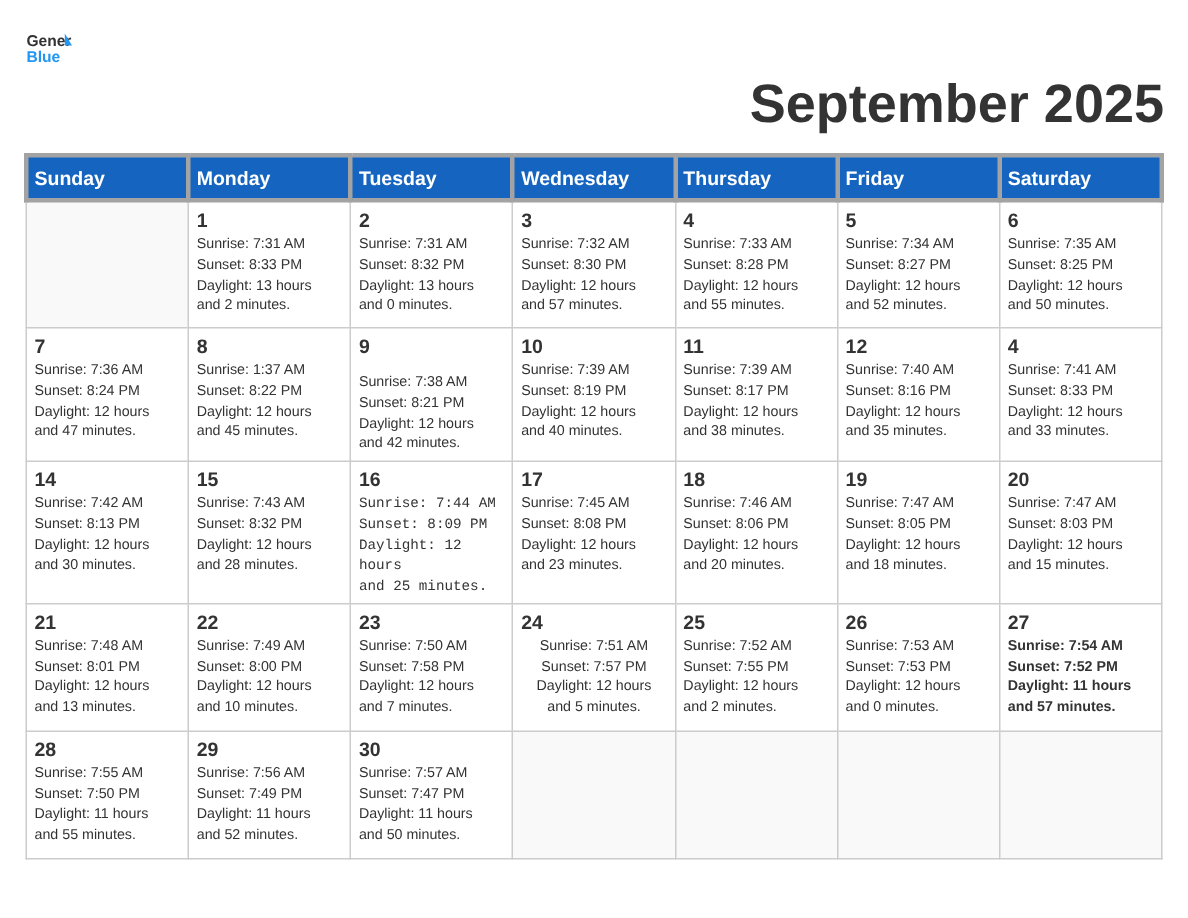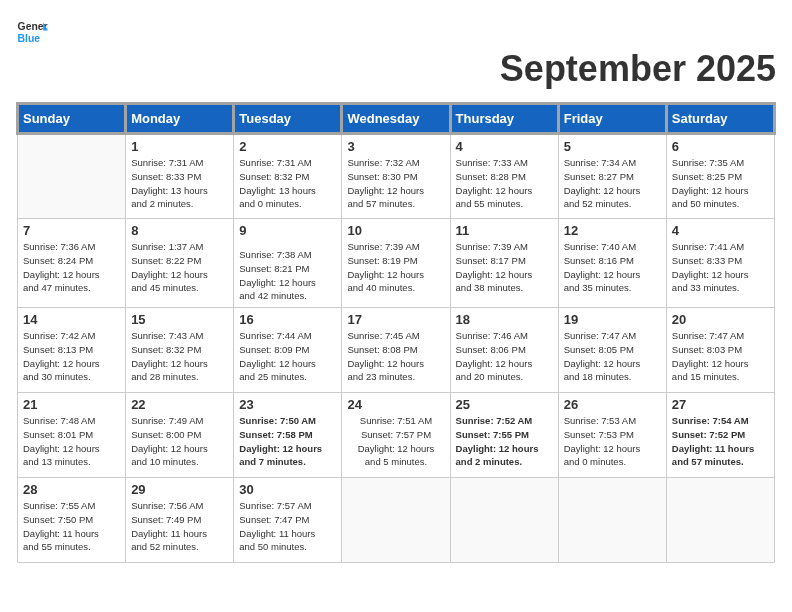--- a/index.html
+++ b/index.html
@@ -213,21 +213,21 @@
         </td>
         <td>
           <span class="day-num">15</span>
           <div class="day-info" style="white-space: pre-line;">Sunrise: 7:43 AM
 Sunset: 8:32 PM
 Daylight: 12 hours
 and 28 minutes.</div>
         </td>
         <td>
           <span class="day-num">16</span>
-          <div class="day-info" style="white-space: pre-line;">Sunrise: 7:44 AM
+          <div class="day-info" style="white-space: pre-line; font-family: Liberation Mono, monospace;">Sunrise: 7:44 AM
 Sunset: 8:09 PM
 Daylight: 12 hours
 and 25 minutes.</div>
         </td>
         <td>
           <span class="day-num">17</span>
           <div class="day-info" style="white-space: pre-line;">Sunrise: 7:45 AM
 Sunset: 8:08 PM
 Daylight: 12 hours
 and 23 minutes.</div>
@@ -264,35 +264,35 @@
         </td>
         <td>
           <span class="day-num">22</span>
           <div class="day-info" style="white-space: pre-line;">Sunrise: 7:49 AM
 Sunset: 8:00 PM
 Daylight: 12 hours
 and 10 minutes.</div>
         </td>
         <td>
           <span class="day-num">23</span>
-          <div class="day-info" style="white-space: pre-line; font-weight: bold;">Sunrise: 7:50 AM
+          <div class="day-info" style="white-space: pre-line;">Sunrise: 7:50 AM
 Sunset: 7:58 PM
 Daylight: 12 hours
 and 7 minutes.</div>
         </td>
         <td>
           <span class="day-num">24</span>
           <div class="day-info" style="white-space: pre-line; text-align: center;">Sunrise: 7:51 AM
 Sunset: 7:57 PM
 Daylight: 12 hours
 and 5 minutes.</div>
         </td>
         <td>
           <span class="day-num">25</span>
-          <div class="day-info" style="white-space: pre-line; font-weight: bold;">Sunrise: 7:52 AM
+          <div class="day-info" style="white-space: pre-line;">Sunrise: 7:52 AM
 Sunset: 7:55 PM
 Daylight: 12 hours
 and 2 minutes.</div>
         </td>
         <td>
           <span class="day-num">26</span>
           <div class="day-info" style="white-space: pre-line;">Sunrise: 7:53 AM
 Sunset: 7:53 PM
 Daylight: 12 hours
 and 0 minutes.</div>

